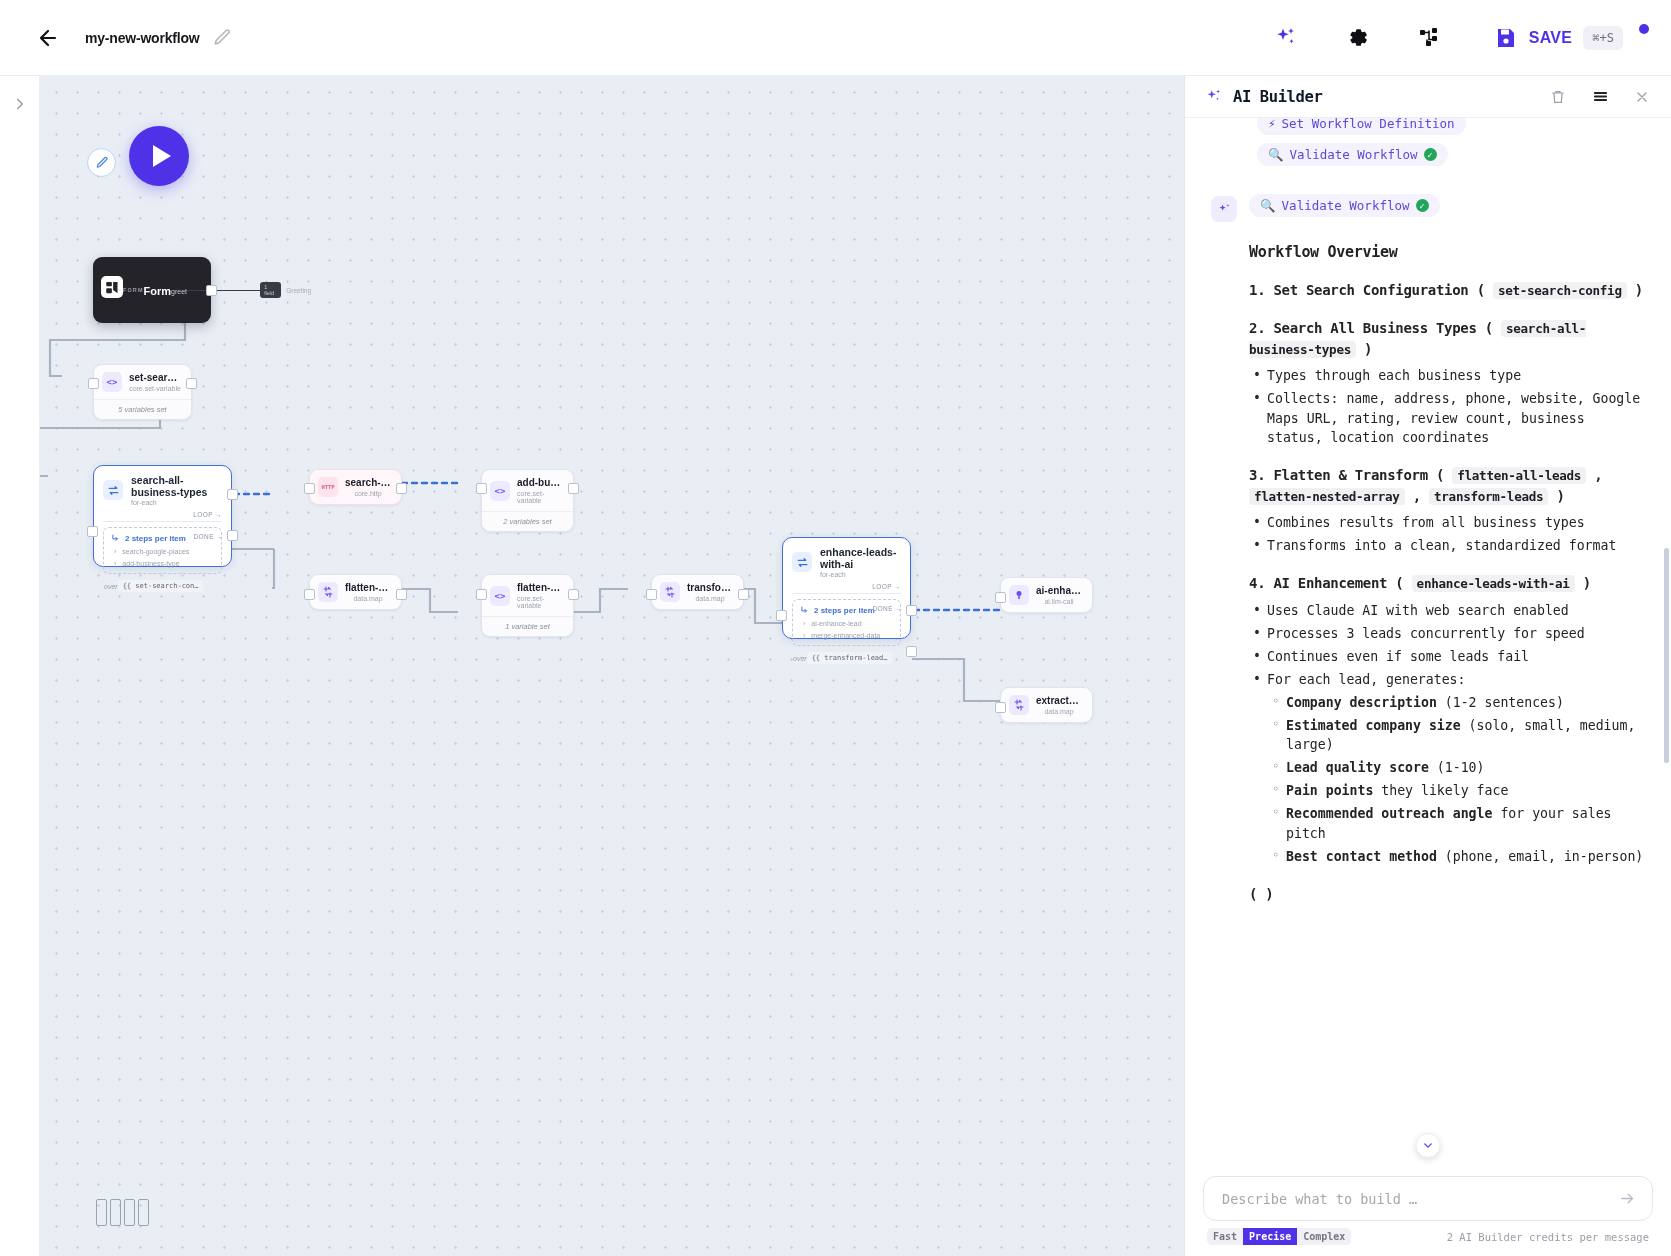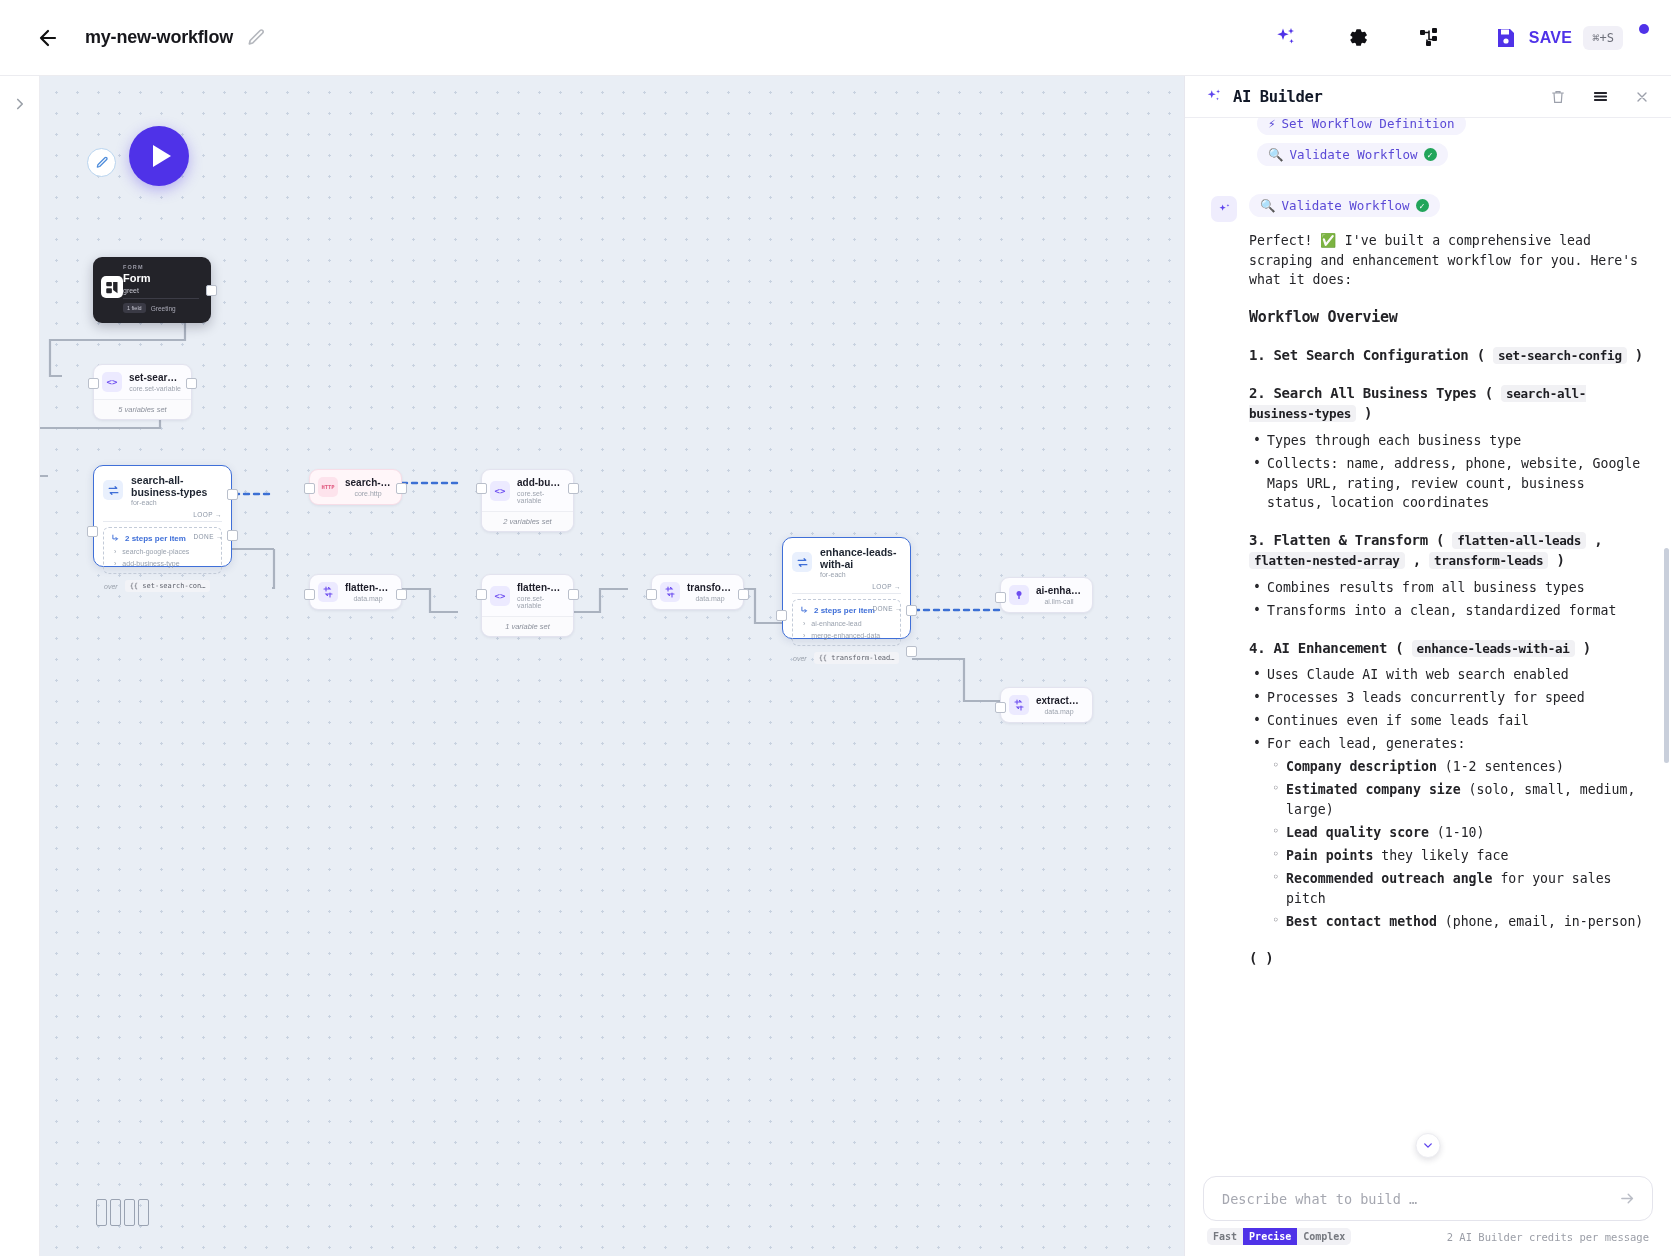--- a/index.html
+++ b/index.html
@@ -16,21 +16,21 @@
   .topbar {
     height: 76px; min-height: 76px; background: #fff;
     display: flex; align-items: center; padding: 0 22px 0 28px;
     border-bottom: 1px solid #ececf0; position: relative; z-index: 40;
   }
   .back-btn {
     width: 40px; height: 40px; display: flex; align-items: center; justify-content: center;
     cursor: pointer; border-radius: 8px; color: #111;
   }
   .wf-title-wrap { display: flex; align-items: center; gap: 13px; margin-left: 17px; }
-  .wf-title { font-size: 18px; font-weight: 700; letter-spacing: -0.2px; color: #17171c; }
+  .wf-title { font-size: 14px; font-weight: 700; letter-spacing: -0.2px; color: #17171c; }
   .pencil-btn { width: 20px; height: 20px; cursor: pointer; color: #b4b7bd; display:flex; }
   .topbar-spacer { flex: 1; }
   .tb-icon {
     width: 44px; height: 44px; display: flex; align-items: center; justify-content: center;
     cursor: pointer; border-radius: 9px; margin-left: 28px;
   }
   .save-group { display: flex; align-items: center; gap: 11px; margin-left: 42px; cursor: pointer; position: relative; padding-right: 26px;}
   .save-label { font-size: 16px; font-weight: 700; color: #4f32e8; letter-spacing: .3px; }
   .kbd {
     background: #f1f0f7; color: #6d6f7a; font-size: 12px; padding: 5px 9px; border-radius: 6px;
@@ -101,21 +101,21 @@
   
   .form-node {
     position: absolute; left: 53px; top: 181px; width: 118px; height: 66px;
     background: #232329; border-radius: 9px; box-shadow: 0 4px 12px rgba(15,15,40,.25);
     display: flex; padding: 7px 8px;
   }
   .form-ico {
     width: 22px; height: 22px; border-radius: 5px; background: #fff; color: #232329;
     display: flex; align-items: center; justify-content: center; flex: none; margin-top: 12px;
   }
-  .form-mid { flex: 1; display: flex; flex-direction: column; align-items: flex-start; }
+  .form-mid { flex: 1; display: flex; flex-direction: row; align-items: center; }
   .form-kind { font-size: 5.5px; color: #9a9aa6; letter-spacing: 1.1px; font-weight: 700; }
   .form-name { font-size: 11px; color: #fff; font-weight: 700; margin-top: 2px; }
   .form-slug { font-size: 7px; color: #c6c6d0; margin-top: 3px; }
   .form-div { height: 1px; background: #3c3c46; width: 76px; margin: 4px 0 4px; }
   .form-fieldrow { display: flex; align-items: center; gap: 5px; }
   .form-chip { background: #3a3a45; color: #c9c9d4; font-size: 5.5px; padding: 2px 4px; border-radius: 3px; }
   .form-fieldname { font-size: 6.5px; color: #a9a9b6; }
 
   
   .loop-node {
@@ -126,21 +126,21 @@
   .loop-ico { width: 20px; height: 20px; border-radius: 5px; background: #e9f0fd; color: #3f6fd8; display: flex; align-items: center; justify-content: center; flex: none;}
   .loop-title { font-size: 10.5px; font-weight: 700; color: #1d2430; }
   .loop-sub { font-size: 7px; color: #9aa2ae; margin-top: 1px; }
   .loop-rule { margin: 3px 9px 0; border-top: 1px solid #e7eaf0; }
   .loop-tag { font-size: 6.5px; color: #8a94a4; text-align: right; padding: 2px 9px 0; letter-spacing: .4px;}
   .loop-inner {
     margin: 5px 9px 0; border: 1px dashed #c3cbd8; border-radius: 6px; padding: 6px 7px;
   }
   .loop-steps { font-size: 8px; color: #3f6fd8; font-weight: 600; display: flex; align-items: center; gap: 5px; }
   .loop-step { font-size: 7px; color: #9aa2ae; display: flex; align-items: center; gap: 6px; margin-top: 5px; padding-left: 3px;}
-  .loop-over { display: flex; align-items: center; gap: 7px; padding: 6px 10px 7px; }
+  .loop-over { display: flex; align-items: center; gap: 0; padding: 6px 10px 7px; }
   .loop-over-lbl { font-size: 7px; color: #99a0ab; font-style: italic; }
   .loop-over-val {
     font-size: 7px; color: #60636d; background: #f2f3f7; padding: 2px 5px; border-radius: 3px;
     font-family: "DejaVu Sans Mono", monospace;
   }
   .done-tag { position: absolute; font-size: 6.5px; color: #8a94a4; letter-spacing: .4px;}
 
   .zoom-ctl {
     position: absolute; left: 56px; bottom: 30px; display: flex; gap: 3px;
   }
@@ -596,21 +596,20 @@
               </svg>
             </div>
             <div style="flex:1; min-width:0;">
               <div class="tool-chip">
                 <span>🔍</span>
                 <span>Validate Workflow</span>
                 <span class="check-badge">✓</span>
               </div>
 
               <div class="md">
-                <p>Perfect! ✅ I've built a comprehensive lead scraping and enhancement workflow for you. Here's what it does:</p>
 
                 <h3>Workflow Overview</h3>
 
                 <h4>
                   <span>1.</span>
                   <span>Set Search Configuration</span>
                   ( <code class="inl">set-search-config</code> )
                 </h4>
 
                 <h4>

